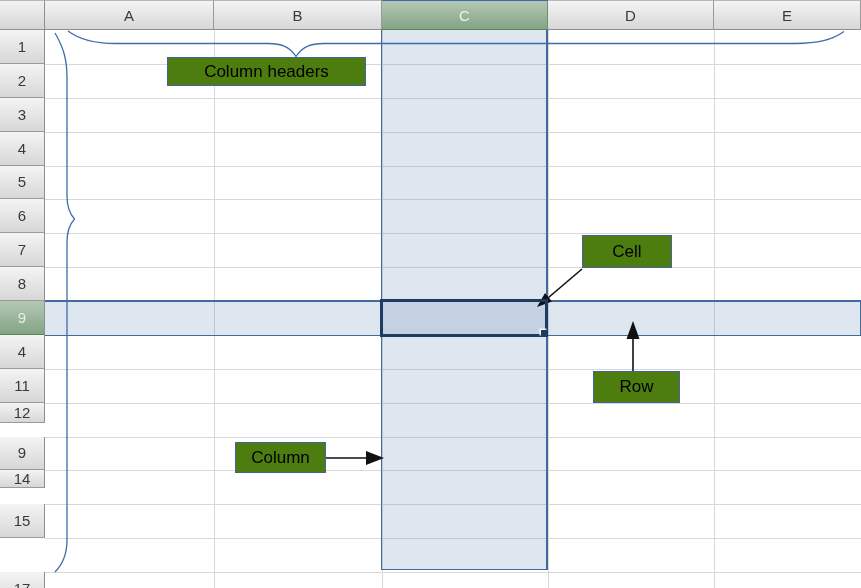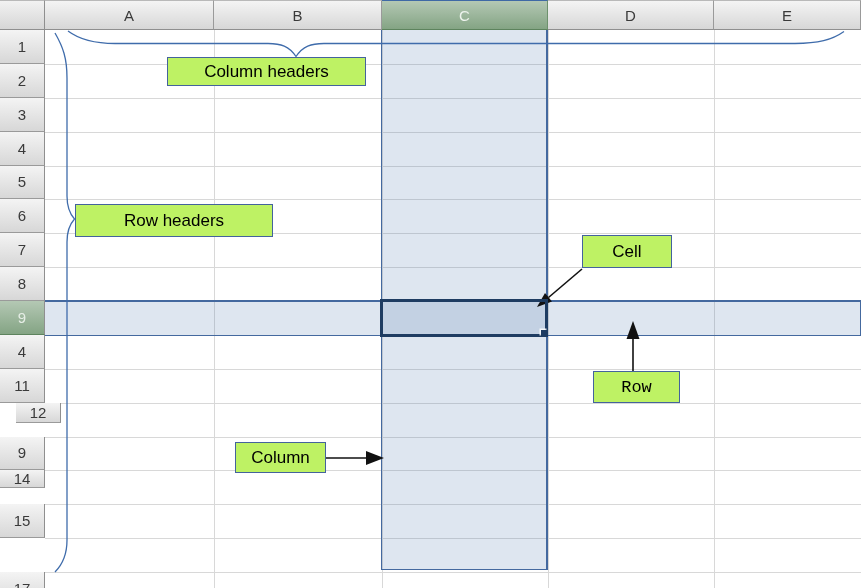--- a/index.html
+++ b/index.html
@@ -51,21 +51,21 @@
     position:absolute;left:380px;top:299px;width:168px;height:38px;
     border:3.5px solid #1e3c62;box-sizing:border-box;background:transparent;
   }
   .fill-handle{
     position:absolute;right:-3px;bottom:-3px;width:7px;height:7px;
     background:#1e3c62;box-shadow:-1.5px -1.5px 0 rgba(255,255,255,0.85);
   }
   
   .anno-svg{position:absolute;left:0;top:0;width:861px;height:588px;pointer-events:none;}
   .callout{
-    position:absolute;background:#bef264;border:1.5px solid #44639c;
+    position:absolute;background:#4d7c0f;border:1.5px solid #44639c;
     box-sizing:border-box;color:#000;font-size:17px;
     display:flex;align-items:center;justify-content:center;white-space:nowrap;
   }
 </style>
 </head>
 <body>
 
 <div class="stage">
 
   <div id="gridlines">
@@ -115,21 +115,21 @@
       <div class="row-header" style="top: 33.875px; height: 33.875px;">2</div>
       <div class="row-header" style="top: 67.75px; height: 33.875px;">3</div>
       <div class="row-header" style="top: 101.625px; height: 33.875px;">4</div>
       <div class="row-header" style="top: 135.5px; height: 33.875px;">5</div>
       <div class="row-header" style="top: 169.375px; height: 33.875px;">6</div>
       <div class="row-header" style="top: 203.25px; height: 33.875px;">7</div>
       <div class="row-header" style="top: 237.125px; height: 33.875px;">8</div>
       <div class="row-header selected" style="top: 271px; height: 33.875px;">9</div>
       <div class="row-header" style="top: 304.875px; height: 33.875px;">4</div>
       <div class="row-header" style="top: 338.75px; height: 33.875px;">11</div>
-      <div class="row-header" style="top: 372.625px; height: 20px; margin-left: 16px;">12</div>
+      <div class="row-header" style="top: 372.625px; height: 20px;">12</div>
       <div class="row-header" style="top: 406.5px; height: 33.875px;">9</div>
       <div class="row-header" style="top: 440.375px; height: 18px;">14</div>
       <div class="row-header" style="top: 474.25px; height: 33.875px;">15</div>
       <div class="row-header" style="top: 531px; height: 22px; margin-top: 31px;">16</div>
       <div class="row-header" style="top: 542px; height: 33.875px;">17</div>
     </div>
 
   <svg class="anno-svg" viewBox="0 0 861 588">
     <g>
       <path d="M 68,31 C 80,40 95,43.5 115,43.5 L 268,43.5 C 281,43.5 289,46 296,56.5 C 303,46 311,43.5 324,43.5 L 795,43.5 C 818,43.5 832,40 844,31.5" fill="none" stroke="#3f6cab" stroke-width="1.3"></path>
@@ -149,17 +149,16 @@
       <line x1="326" y1="458" x2="368" y2="458" stroke="#111" stroke-width="1.6"></line>
       <polygon points="384,458 366,451 366,465" fill="#111"></polygon>
     </g>
   </svg>
 
   <div class="cell-selection">
     <div class="fill-handle"></div>
   </div>
 
   <div class="callout" style="left:167px;top:57px;width:199px;height:29px;">Column headers</div>
-  <div class="callout" style="left:75px;top:204px;width:198px;height:33px;">Row headers</div>
   <div class="callout" style="left:582px;top:235px;width:90px;height:33px;">Cell</div>
-  <div class="callout" style="left:593px;top:371px;width:87px;height:32px;font-family:Liberation Mono, monospace;">Row</div>
+  <div class="callout" style="left:593px;top:371px;width:87px;height:32px;">Row</div>
   <div class="callout" style="left:235px;top:442px;width:91px;height:31px;">Column</div>
 </div>
 
 </body></html>

